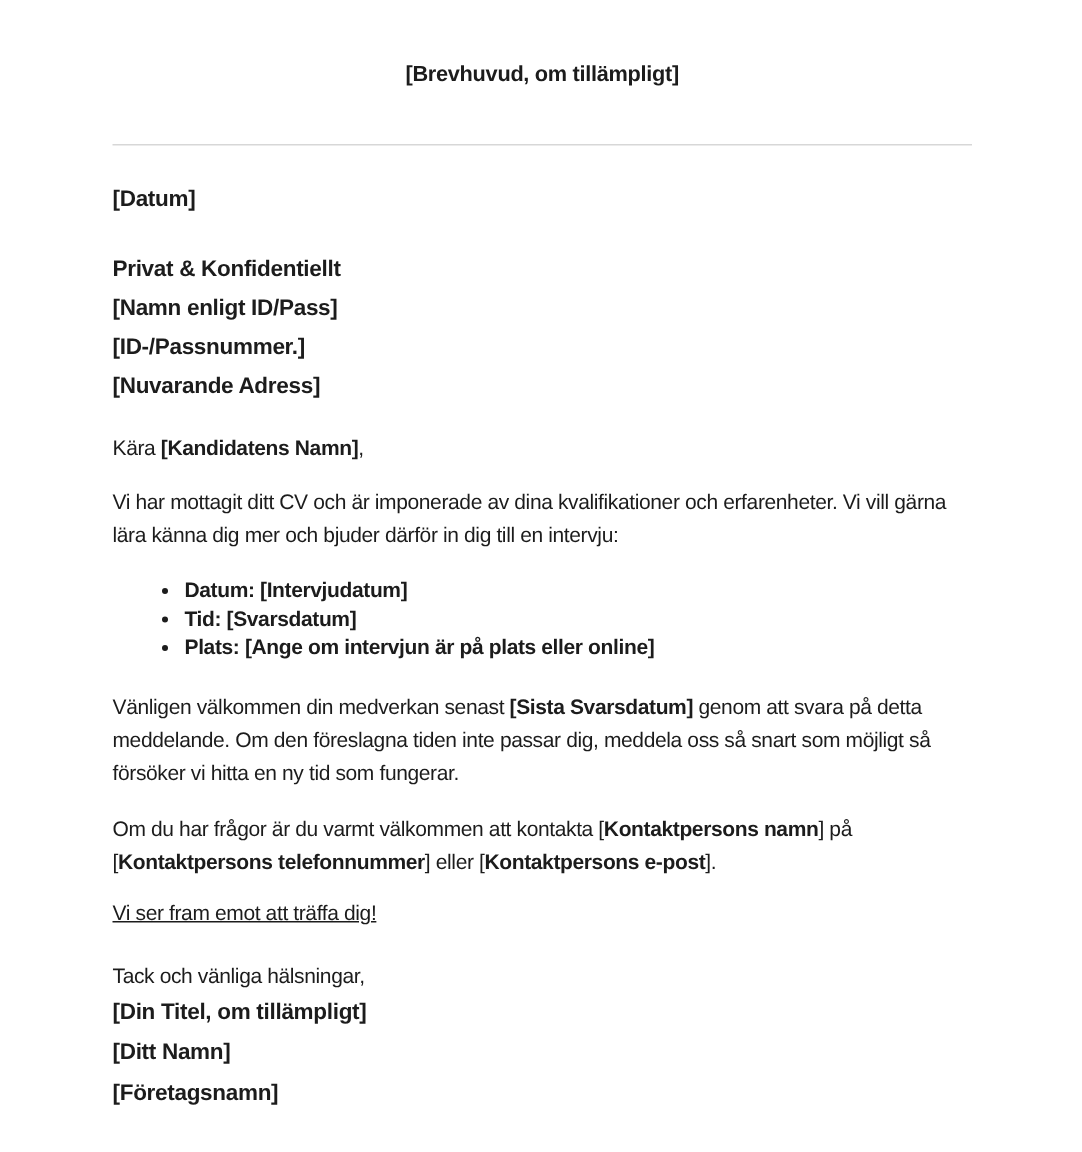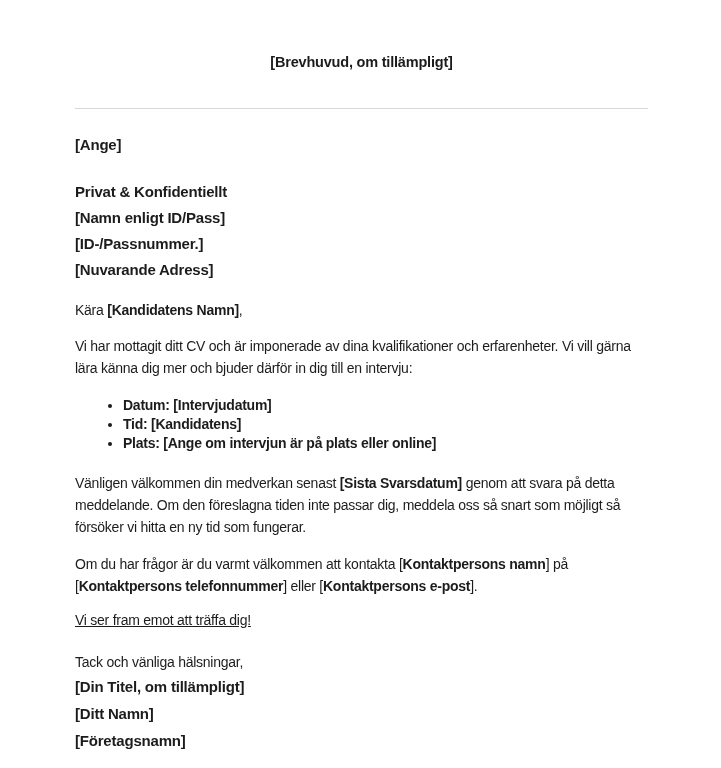--- a/index.html
+++ b/index.html
@@ -7,21 +7,21 @@
     width: 721px;
     height: 768px;
     background: #ffffff;
     font-family: "Liberation Sans", "DejaVu Sans", sans-serif;
     color: #1c1c1c;
     overflow: hidden;
   }
   .page {
     width: 721px;
     height: 768px;
-    padding: 16px 73px 0 75px;
+    padding: 4px 73px 0 75px;
   }
   .letterhead {
     padding-top: 36px;
     text-align: center;
     font-weight: 700;
     font-size: 14.5px;
     line-height: 20px;
     letter-spacing: -0.2px;
   }
   .divider {
@@ -72,36 +72,36 @@
 </style>
 </head>
 <body>
 
 <div class="page">
 
   <div class="letterhead">[Brevhuvud, om tillämpligt]</div>
 
   <hr class="divider">
 
-  <p class="date-line">[Ange]</p>
+  <p class="date-line">[Datum]</p>
 
   <div class="address-block">
     <p>Privat &amp; Konfidentiellt</p>
     <p>[Namn enligt ID/Pass]</p>
     <p>[ID-/Passnummer.]</p>
     <p>[Nuvarande Adress]</p>
   </div>
 
   <p class="para salutation"><span>Kära </span><span class="b">[Kandidatens Namn]</span><span>,</span></p>
 
   <p class="para intro">Vi har mottagit ditt CV och är imponerade av dina kvalifikationer och erfarenheter. Vi vill gärna lära känna dig mer och bjuder därför in dig till en intervju:</p>
 
   <ul class="bullets">
     <li>Datum: [Intervjudatum]</li>
-    <li>Tid: [Kandidatens]</li>
+    <li>Tid: [Svarsdatum]</li>
     <li>Plats: [Ange om intervjun är på plats eller online]</li>
   </ul>
 
   <p class="para confirm"><span>Vänligen välkommen din medverkan senast </span><span class="b">[Sista Svarsdatum]</span><span> genom att svara på detta meddelande. Om den föreslagna tiden inte passar dig, meddela oss så snart som möjligt så försöker vi hitta en ny tid som fungerar.</span></p>
 
   <p class="para contact"><span>Om du har frågor är du varmt välkommen att kontakta [</span><span class="b">Kontaktpersons namn</span><span>] på [</span><span class="b">Kontaktpersons telefonnummer</span><span>] eller [</span><span class="b">Kontaktpersons e-post</span><span>].</span></p>
 
   <p class="para closing">Vi ser fram emot att träffa dig!</p>
 
   <p class="para signoff">Tack och vänliga hälsningar,</p>

